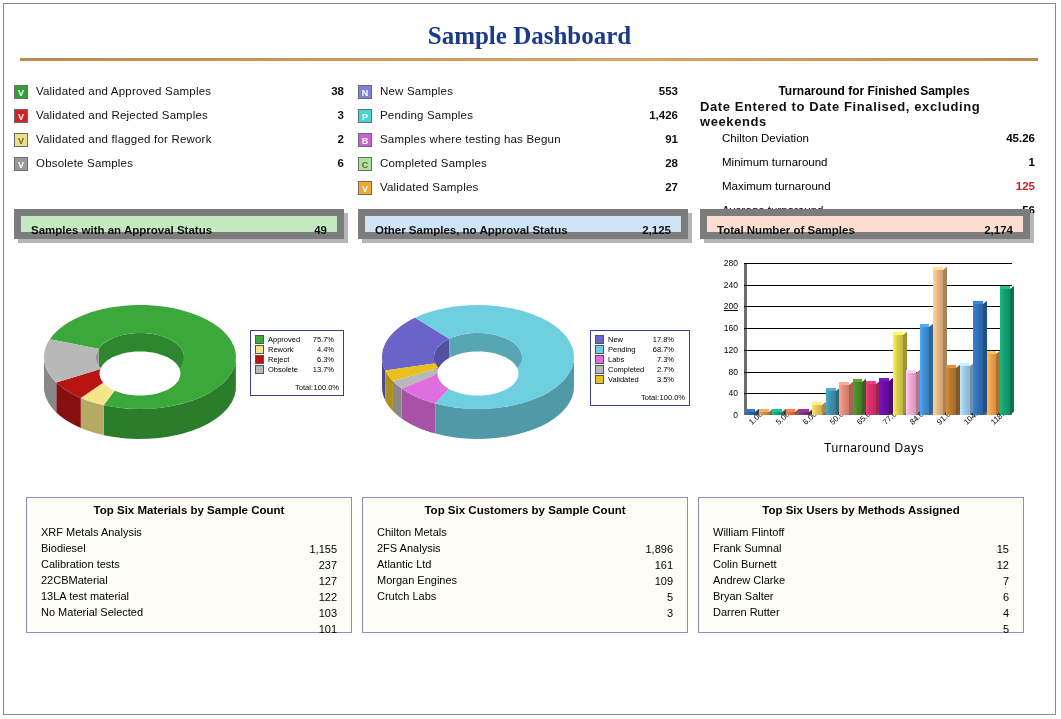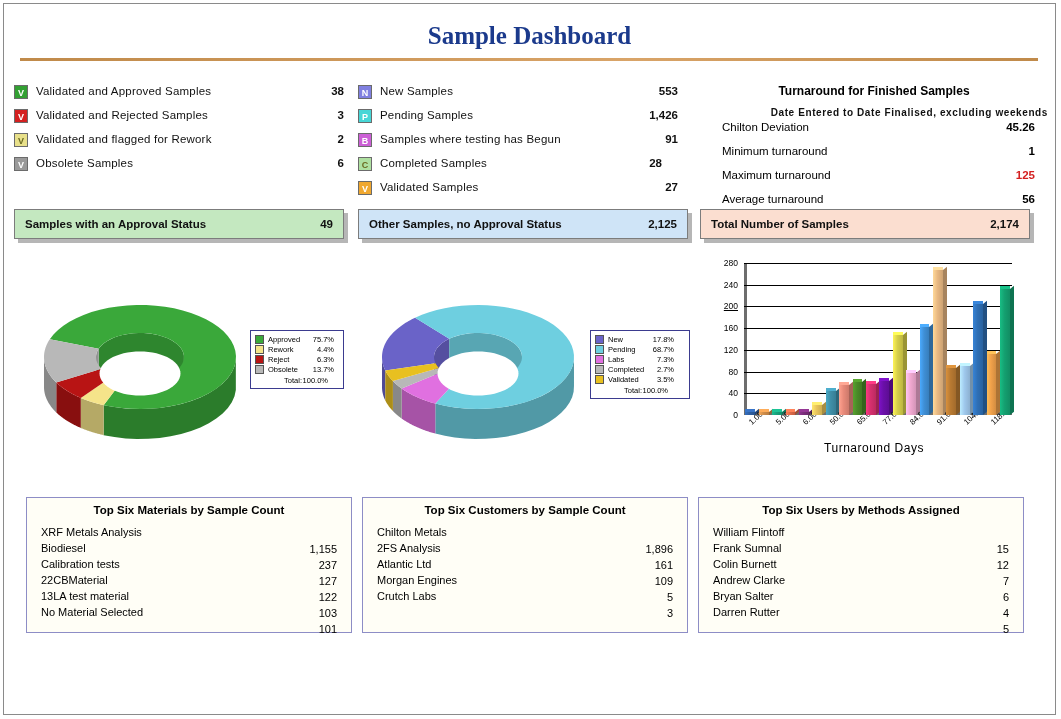--- a/index.html
+++ b/index.html
@@ -26,41 +26,41 @@
   
   .statcol{position:absolute;font-size:11.5px;color:#111;}
   .srow{position:relative;height:24px;}
   .sicon{position:absolute;left:0;top:3px;width:14px;height:14px;border:1px solid #6b6b6b;font-size:9px;font-weight:bold;line-height:14px;text-align:center;color:#fff;font-family:"Liberation Sans",sans-serif;box-sizing:border-box;}
   .slabel{position:absolute;left:22px;top:3px;font-size:11.5px;white-space:nowrap;letter-spacing:.2px;}
   .svalue{position:absolute;top:3px;right:0;font-size:11.5px;font-weight:bold;text-align:right;}
 
   
   .ta{position:absolute;left:700px;top:84px;width:348px;}
   .ta-title{text-align:center;font-size:12px;font-weight:bold;color:#000;}
-  .ta-sub{text-align:right;font-size:10px;font-weight:bold;letter-spacing:.6px;color:#111;margin-top:9px;}
+  .ta-sub{text-align:left;font-size:13px;font-weight:bold;letter-spacing:.6px;color:#111;margin-top:1px;}
   .ta-row{position:relative;height:24px;}
   .ta-lab{position:absolute;left:22px;top:3px;font-size:11.5px;}
   .ta-val{position:absolute;right:13px;top:3px;font-size:11.5px;font-weight:bold;}
 
   
   .sumwrap{position:absolute;top:209px;height:32px;}
-  .sumbar{position:absolute;left:0;top:0;width:100%;height:30px;box-sizing:border-box;border:1px solid #d946ef;}
+  .sumbar{position:absolute;left:0;top:0;width:100%;height:30px;box-sizing:border-box;border:7px solid #d946ef;}
   .sumshadow{position:absolute;left:4px;top:4px;width:100%;height:30px;background:#b6b6b6;}
   .sumlab{position:absolute;left:10px;top:8px;font-size:11.5px;font-weight:bold;color:#111;}
   .sumval{position:absolute;right:10px;top:8px;font-size:11.5px;font-weight:bold;color:#111;}
 
   
   .donut-box{position:absolute;}
   .donut-svg{display:block;}
   .legend{position:absolute;border:1px solid #3b3b8f;background:#fff;padding:3px 4px 3px 4px;font-size:7.5px;color:#000;font-family:"Liberation Sans",sans-serif;}
   .leg-row{display:flex;align-items:center;height:10px;}
   .leg-sw{width:7px;height:7px;border:1px solid #555;margin-right:4px;flex:none;}
   .leg-name{width:40px;white-space:nowrap;}
   .leg-pct{width:26px;text-align:right;white-space:nowrap;}
-  .leg-total{display:flex;height:10px;align-items:center;margin-top:1px;}
+  .leg-total{display:flex;height:10px;align-items:center;margin-top:8px;justify-content:flex-end;}
   .leg-total .leg-name{width:47px;text-align:right;padding-right:0;font-weight:normal;}
 
   
   .chart-box{position:absolute;left:700px;top:255px;width:348px;height:215px;}
   .plot{position:absolute;left:44px;top:8px;width:268px;height:152px;}
   .plot-bg{position:absolute;inset:0;background:#fff;border-left:3px solid #6d6d6d;border-bottom:3px solid #6d6d6d;box-sizing:border-box;}
   .gridline{position:absolute;left:0;width:100%;height:1px;background:#000;}
   .ytick{position:absolute;right:calc(100% + 6px);font-size:8.5px;color:#000;transform:translateY(-50%);white-space:nowrap;}
   .bar3d{position:absolute;bottom:0;}
   .bar-face{position:absolute;left:0;bottom:0;width:100%;}
@@ -122,21 +122,21 @@
         <span class="svalue" style="right:0px">1,426</span>
       </div>
       <div class="srow">
         <span class="sicon" style="background:#cc5fd6;color:#fff">B</span>
         <span class="slabel">Samples where testing has Begun</span>
         <span class="svalue" style="right:0px">91</span>
       </div>
       <div class="srow">
         <span class="sicon" style="background:#aee0a0;color:#6a6a20">C</span>
         <span class="slabel">Completed Samples</span>
-        <span class="svalue" style="right:16px">28</span>
+        <span class="svalue" style="right:0px">28</span>
       </div>
       <div class="srow">
         <span class="sicon" style="background:#f0a830;color:#fff">V</span>
         <span class="slabel">Validated Samples</span>
         <span class="svalue" style="right:0px">27</span>
       </div>
     </div>
 
   <div class="ta">
     <div class="ta-title">Turnaround for Finished Samples</div>

